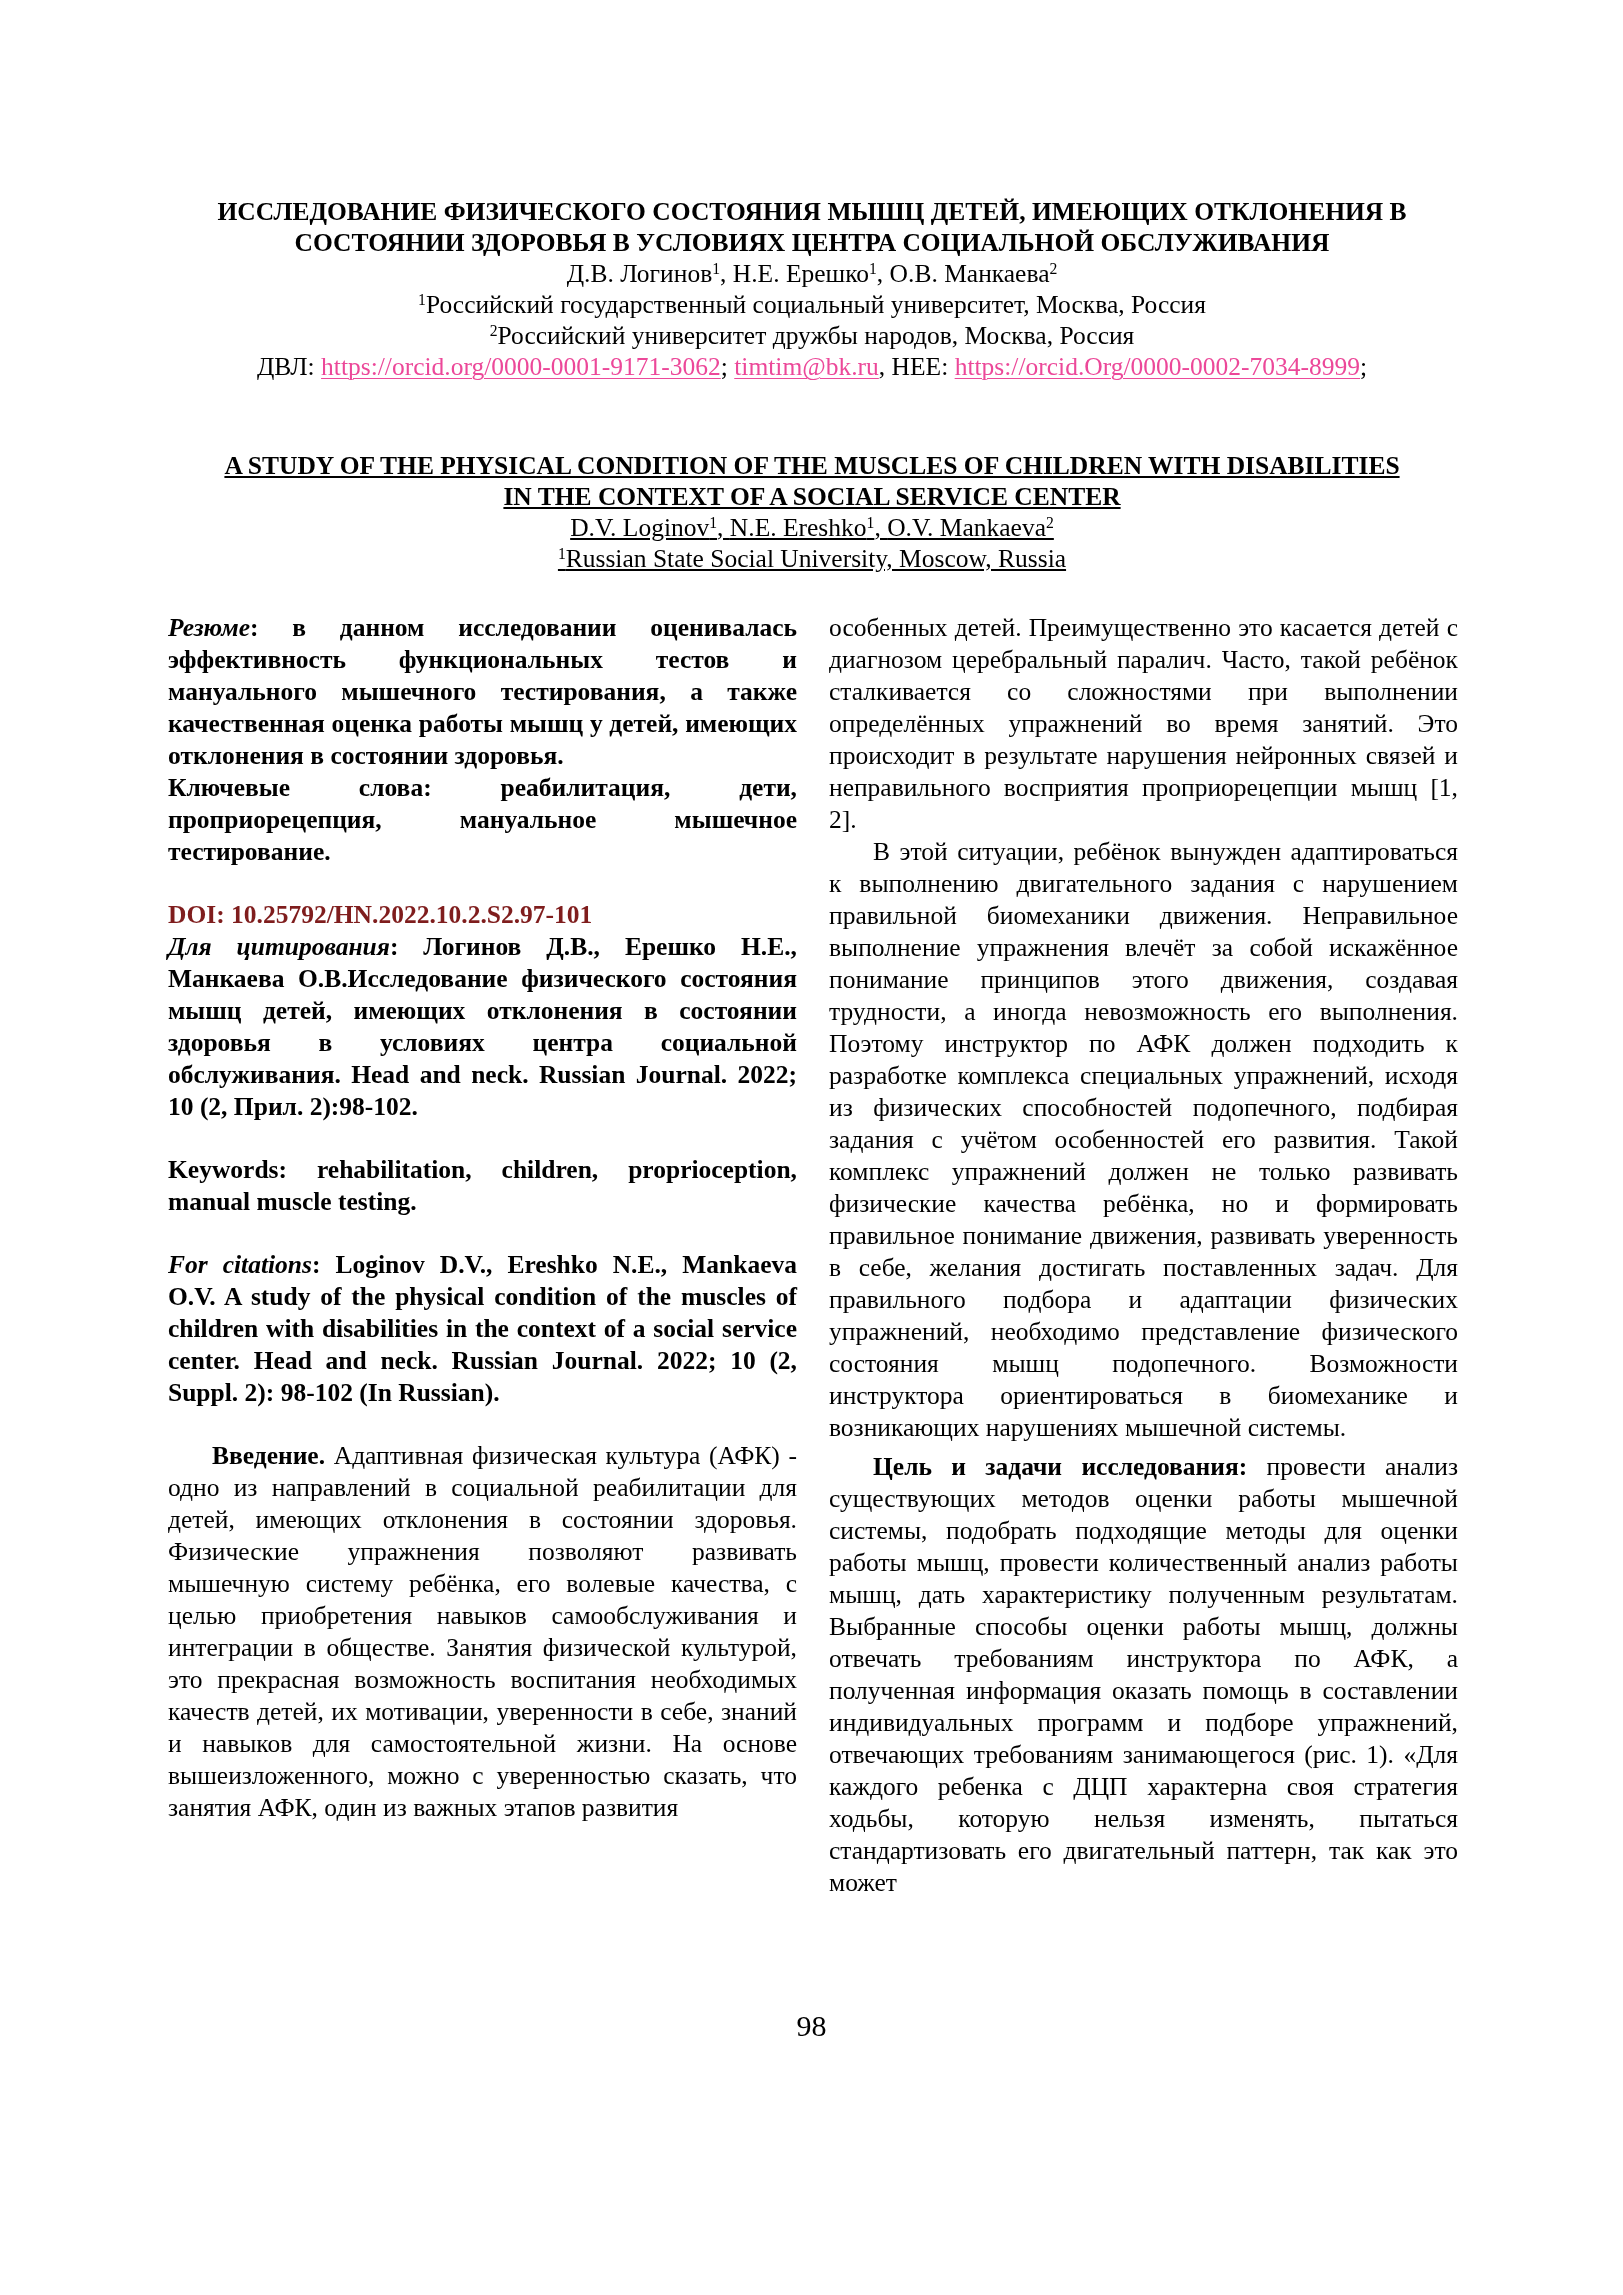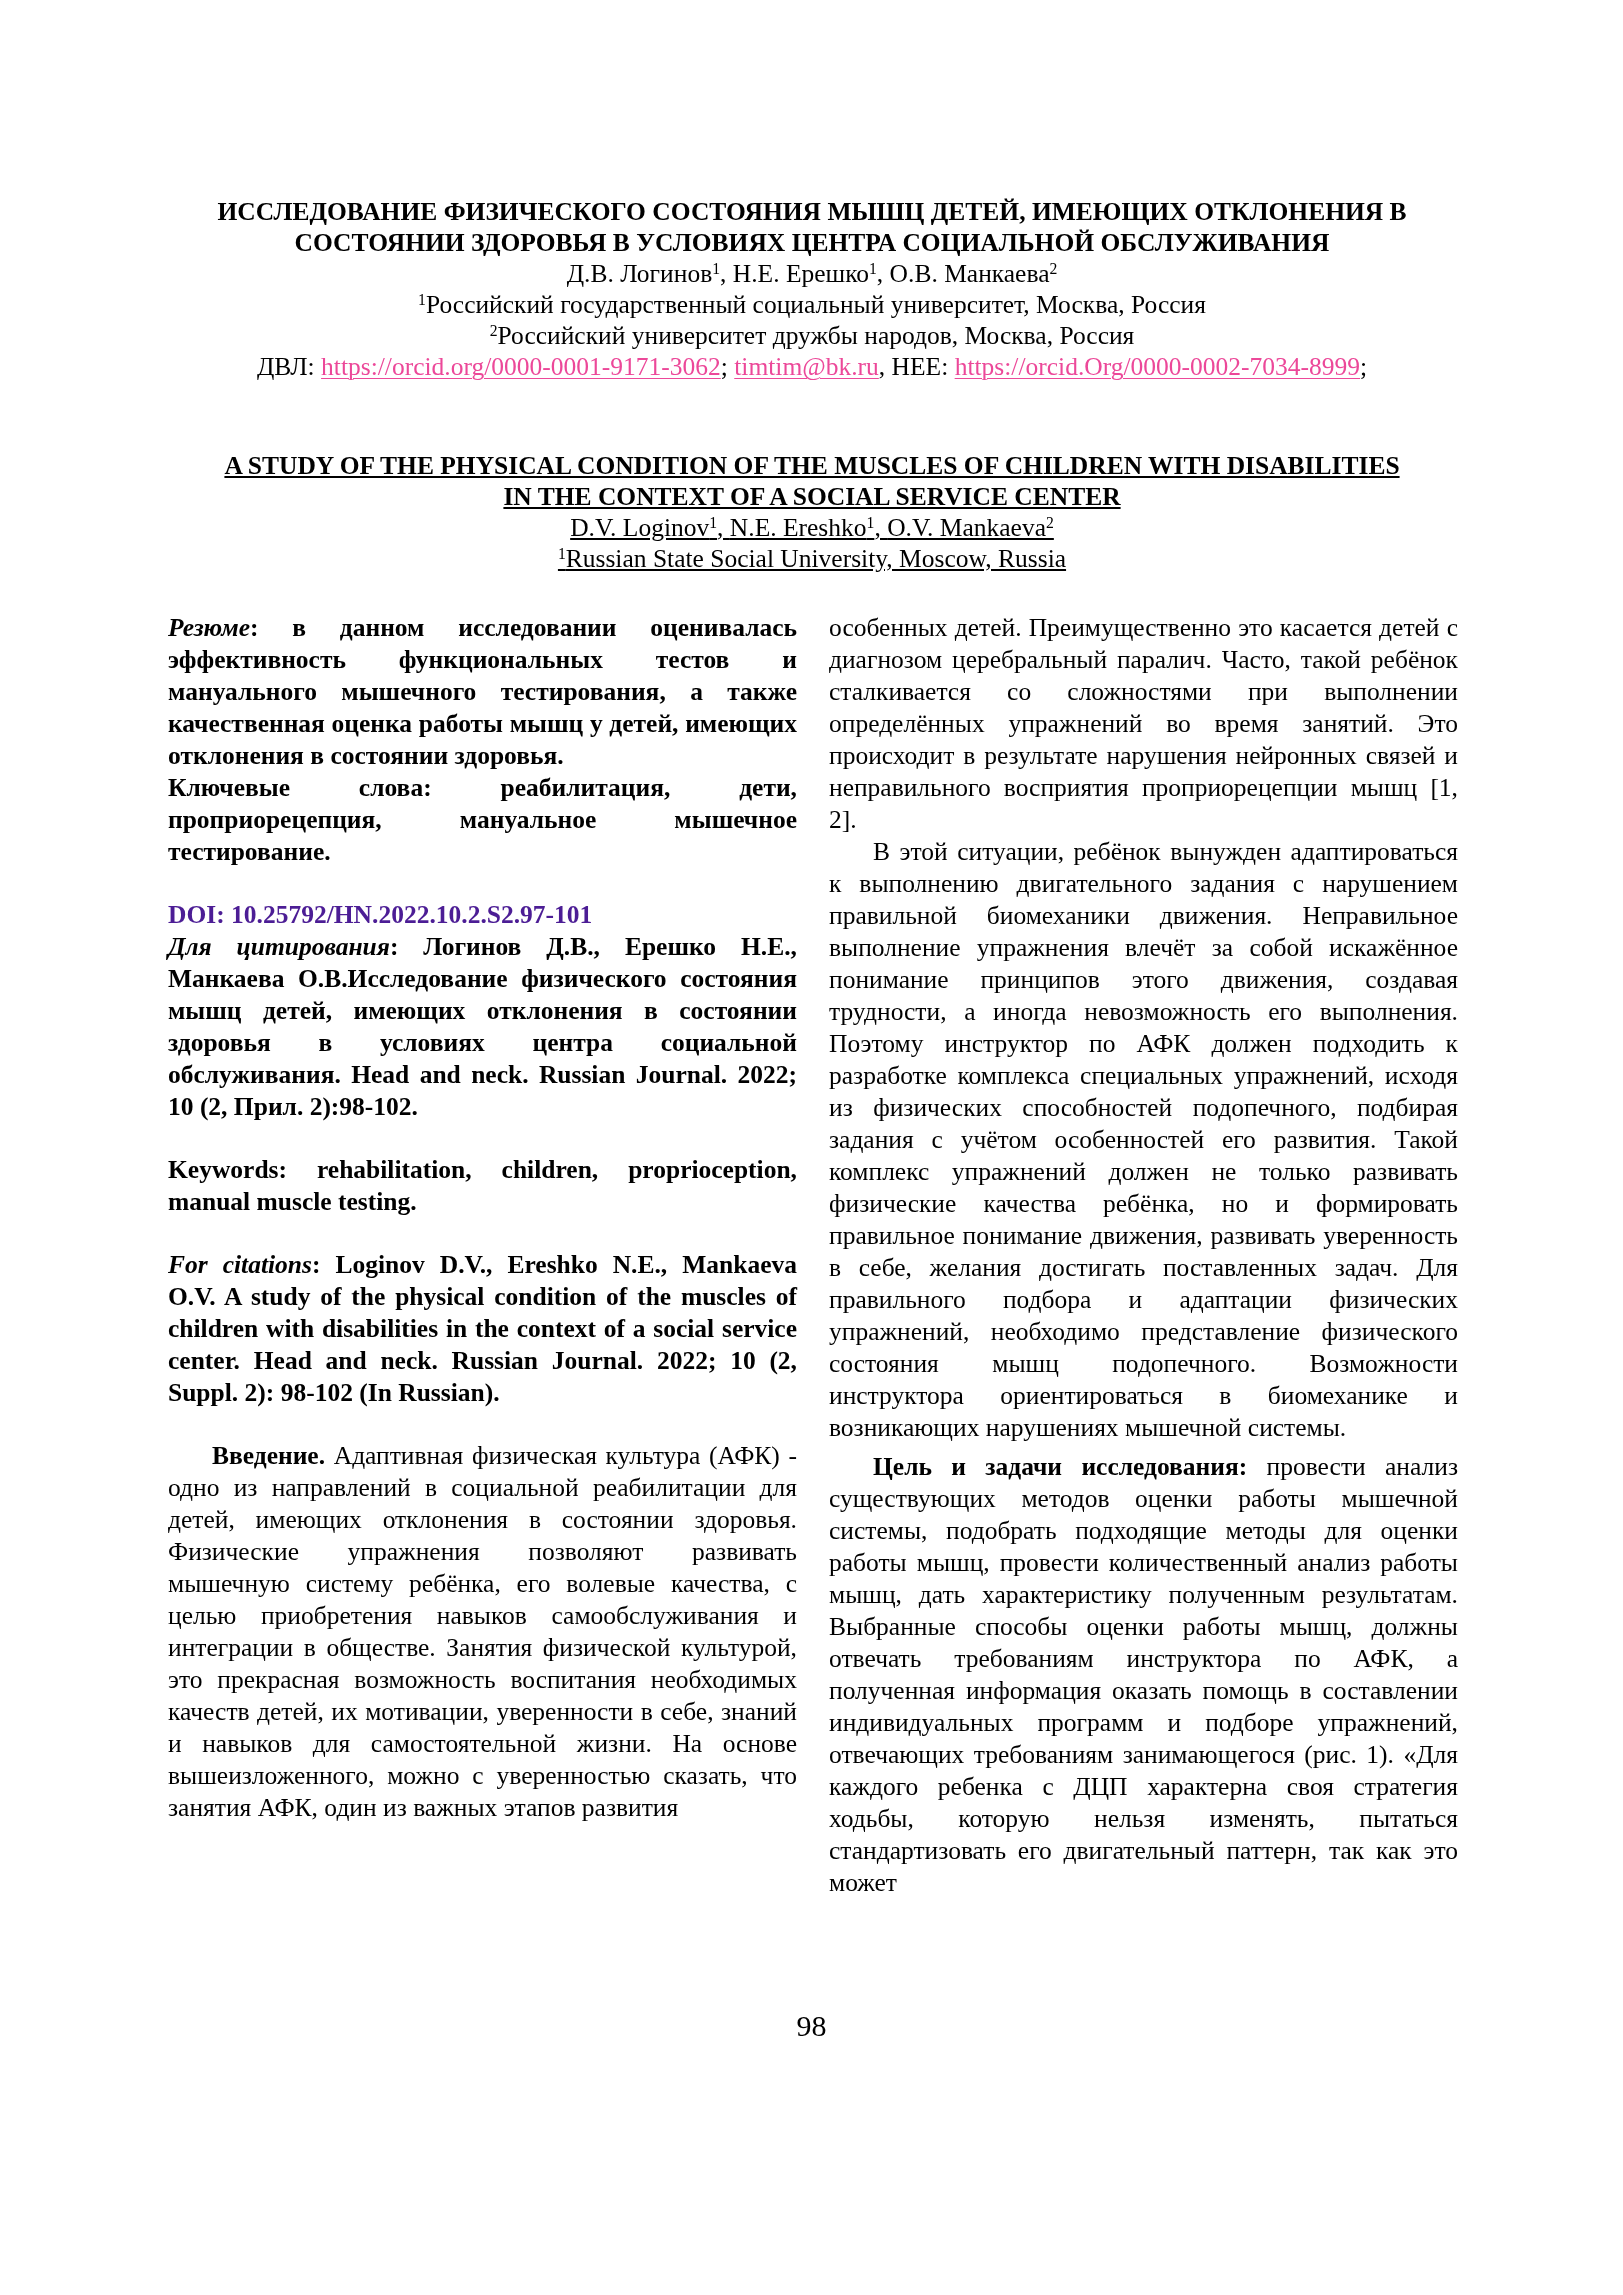--- a/index.html
+++ b/index.html
@@ -25,21 +25,21 @@
     position: absolute; top: 612px; width: 629px;
     font-size: 25.5px; line-height: 32px; text-align: justify;
   }
   .col-left { left: 168px; }
   .col-right { left: 829px; }
   .col p { margin: 0; }
   .bold { font-weight: bold; }
   .ital { font-style: italic; }
   .gap { height: 31px; }
   .indent { text-indent: 44px; }
-  .doi { color: #4c1d95; font-weight: bold; }
+  .doi { color: #7f1d1d; font-weight: bold; }
 
   .page-number {
     position: absolute; top: 2010px; left: 0; width: 1623px; text-align: center;
     font-size: 30px; line-height: 31px;
   }
 </style>
 </head>
 <body>
 
 <div class="page">

